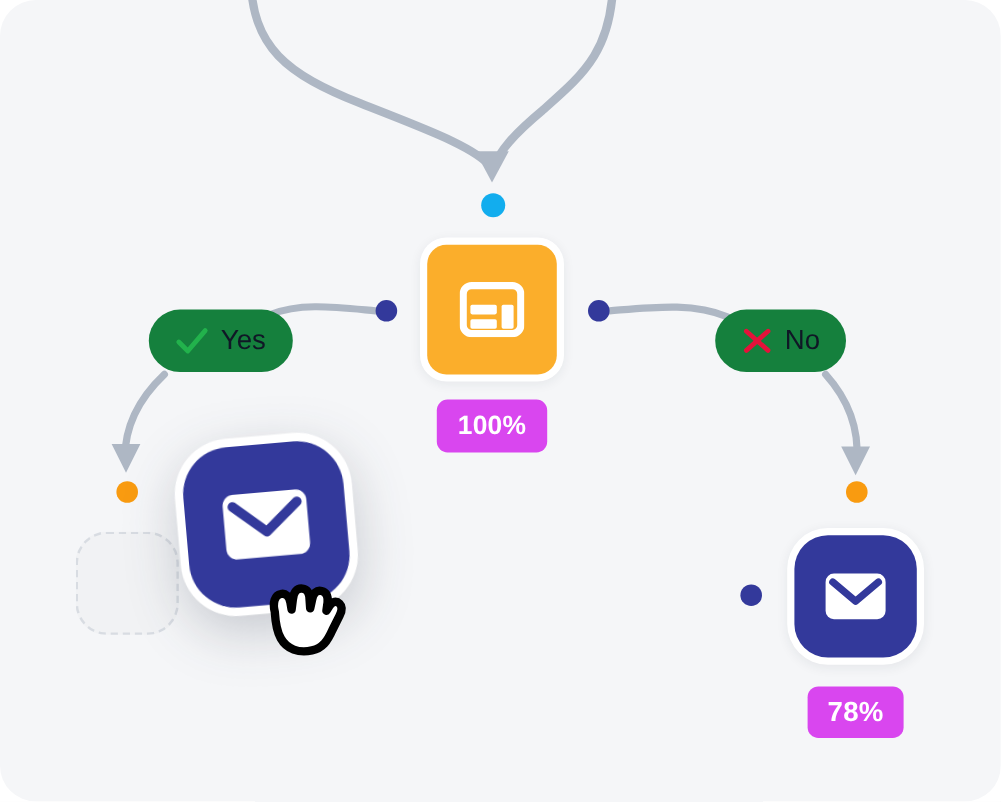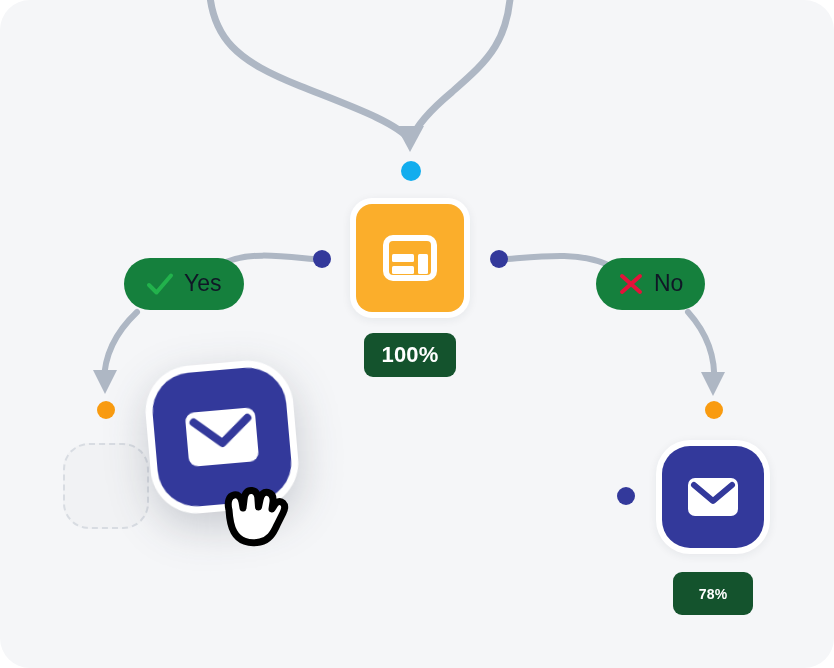--- a/index.html
+++ b/index.html
@@ -81,33 +81,33 @@
   #node-email-right {
     left: 656px; top: 440px;
     width: 114px; height: 114px;
     border-radius: 34px;
   }
   #node-email-right .node-inner { border-radius: 28px; }
 
   
   .badge {
     position: absolute;
-    background: #14532d;
+    background: #d946ef;
     color: #ffffff;
     border-radius: 9px;
     font-size: 22px;
     font-weight: bold;
     letter-spacing: .2px;
     display: flex;
     align-items: center;
     justify-content: center;
     box-sizing: border-box;
   }
   #badge-template { left: 364px; top: 333px; width: 92px; height: 44px; }
-  #badge-email-right { left: 673px; top: 572px; width: 80px; height: 43px; font-size: 14px; }
+  #badge-email-right { left: 673px; top: 572px; width: 80px; height: 43px; font-size: 23px; }
 
   
   .pill {
     position: absolute;
     height: 52px;
     background: #15803d;
     border-radius: 26px;
     display: flex;
     align-items: center;
     gap: 10px;

